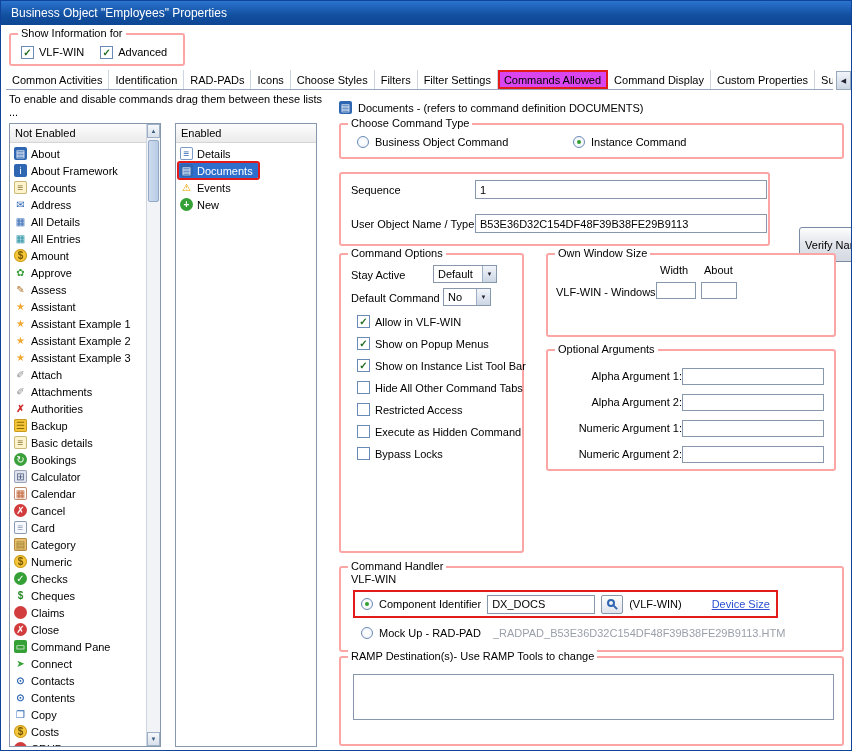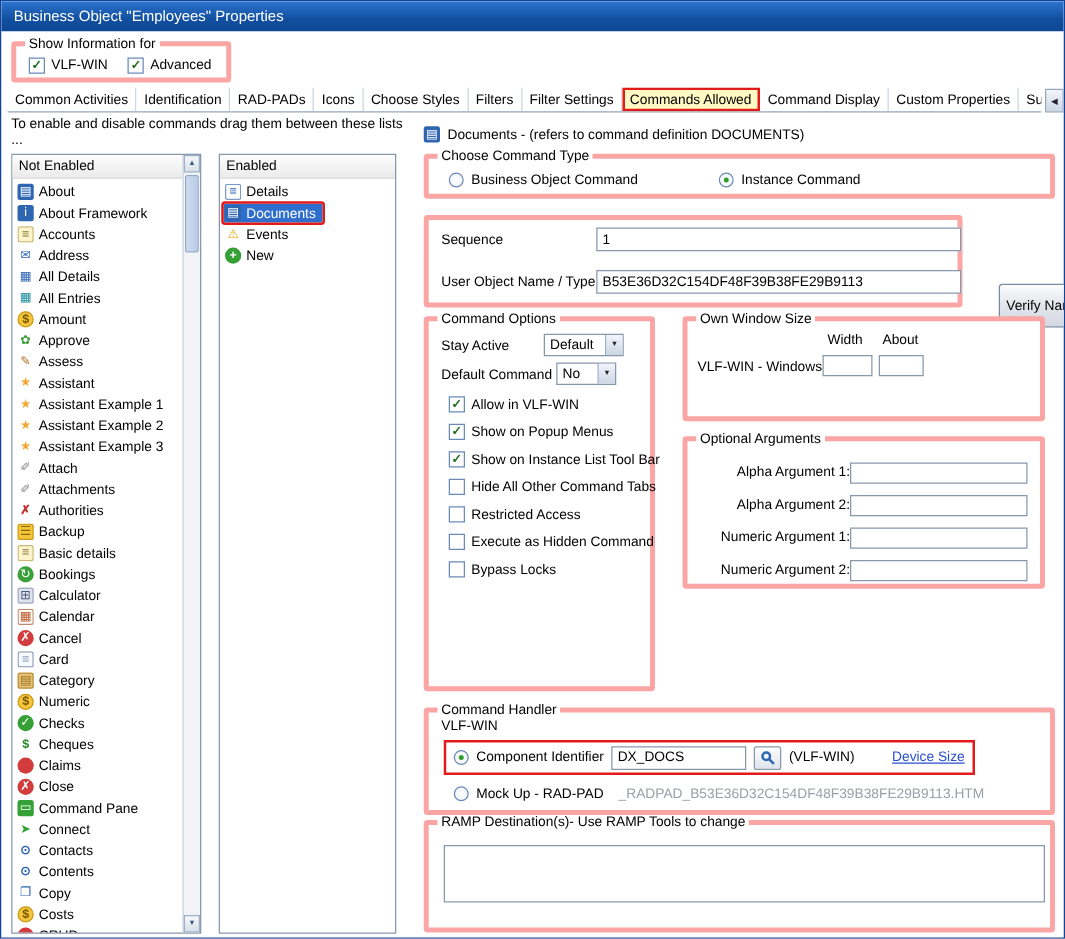--- a/index.html
+++ b/index.html
@@ -1,29 +1,29 @@
 <!DOCTYPE html>
 <html><head>
 <meta charset="utf-8">
 <style>
 *{box-sizing:border-box;margin:0;padding:0}
 html,body{background:#b8b8b8}
 .window{position:relative;width:852px;height:751px;margin:0 auto;background:#fff;border:1px solid #10439a;font-family:"Liberation Sans",sans-serif;font-size:11px;color:#000;overflow:hidden;cursor:default}
 .titlebar{position:absolute;left:0;top:0;right:0;height:24px;background:linear-gradient(180deg,#2b74cf 0%,#124f9f 60%,#0d4694 100%);display:flex;align-items:center;padding:0 10px;color:#fff;font-size:12px}
-.groupbox{position:absolute;border:4px solid #fca5a5;border-radius:3px;background:#fff}
+.groupbox{position:absolute;border:2px solid #fca5a5;border-radius:3px;background:#fff}
 .glegend{position:absolute;top:-8px;left:7px;background:#fff;padding:0 3px;white-space:nowrap}
 
 .show-info{left:8px;top:32px;width:176px;height:33px;display:flex;align-items:center;gap:16px;padding:5px 0 0 10px}
 .cbx{display:inline-flex;align-items:center;gap:5px;white-space:nowrap}
 .cbx .box{width:13px;height:13px;min-width:13px;border:1px solid #6a8ab8;background:#fff;font-size:10px;line-height:11px;font-weight:bold;color:#1d6b1d;display:flex;align-items:center;justify-content:center}
 
 .tabrow{position:absolute;left:5px;top:69px;right:18px;height:20px;display:flex;align-items:stretch;border-bottom:1px solid #98a8bc;overflow:hidden}
 .tabs{display:flex;align-items:stretch}
 .tab{display:flex;align-items:center;padding:0 6px;border-right:1px solid #cdd5e0;white-space:nowrap}
-.tab.highlight{outline:2px solid #e21a1a;outline-offset:-2px;background:#fef9c3}
+.tab.highlight{outline:2px solid #e21a1a;outline-offset:-2px;background:#d946ef}
 .tab-scroll{position:absolute;top:70px;right:0;width:15px;height:19px;background:linear-gradient(#f2f5fa,#ccd6e4);border:1px solid #98a8bc;display:flex;align-items:center;justify-content:center;font-size:7px;color:#223}
 .instructions{position:absolute;left:8px;top:92px;line-height:13px}
 
 .listbox{position:absolute;top:122px;bottom:3px;border:1px solid #8898ac;background:#fff}
 .not-enabled{left:8px;width:152px}
 .enabled{left:174px;width:142px}
 .list-header{height:19px;background:linear-gradient(#fdfdfd,#ebebeb);border-bottom:1px solid #d5d5d5;display:flex;align-items:center;padding:0 5px}
 .not-enabled .list-header{margin-right:14px}
 .list-items{position:absolute;left:0;right:0;top:19px;bottom:0;overflow:hidden;padding-top:2px}
 .not-enabled .list-items{right:14px}

